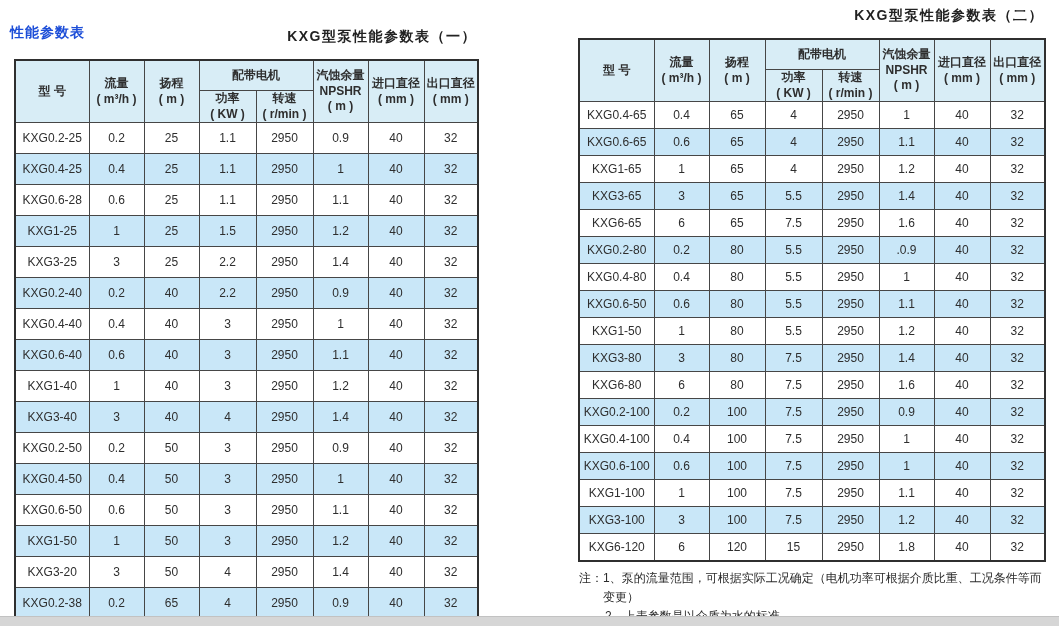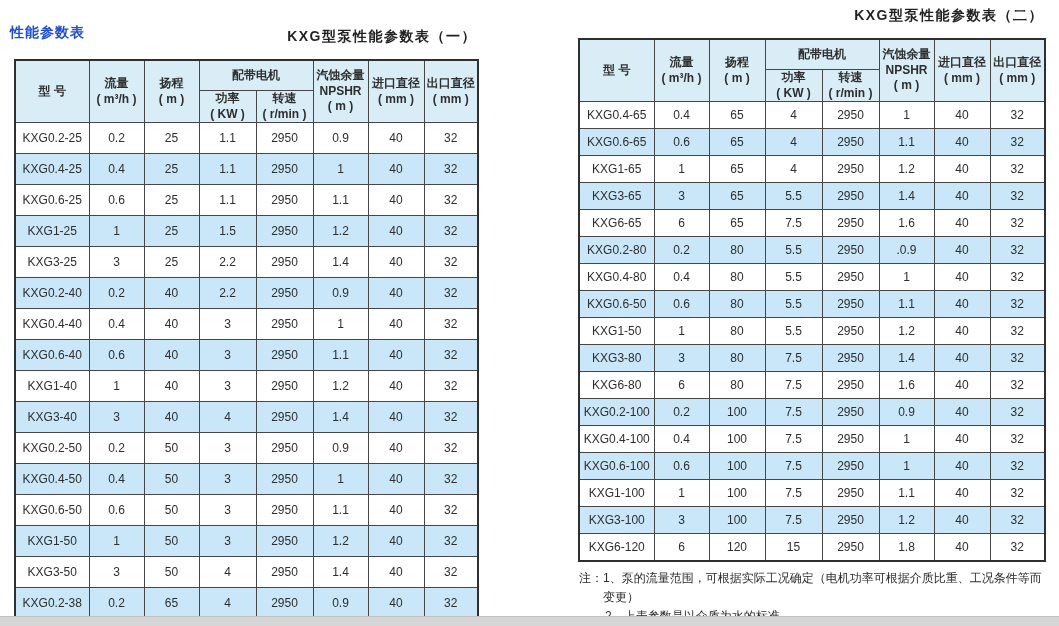--- a/index.html
+++ b/index.html
@@ -118,21 +118,21 @@
             <td>KXG0.4-25</td>
             <td>0.4</td>
             <td>25</td>
             <td>1.1</td>
             <td>2950</td>
             <td>1</td>
             <td>40</td>
             <td>32</td>
           </tr>
           <tr>
-            <td>KXG0.6-25</td>
+            <td>KXG0.6-28</td>
             <td>0.6</td>
             <td>25</td>
             <td>1.1</td>
             <td>2950</td>
             <td>1.1</td>
             <td>40</td>
             <td>32</td>
           </tr>
           <tr>
             <td>KXG1-25</td>
@@ -238,21 +238,21 @@
             <td>KXG1-50</td>
             <td>1</td>
             <td>50</td>
             <td>3</td>
             <td>2950</td>
             <td>1.2</td>
             <td>40</td>
             <td>32</td>
           </tr>
           <tr>
-            <td>KXG3-50</td>
+            <td>KXG3-20</td>
             <td>3</td>
             <td>50</td>
             <td>4</td>
             <td>2950</td>
             <td>1.4</td>
             <td>40</td>
             <td>32</td>
           </tr>
           <tr>
             <td>KXG0.2-38</td>

